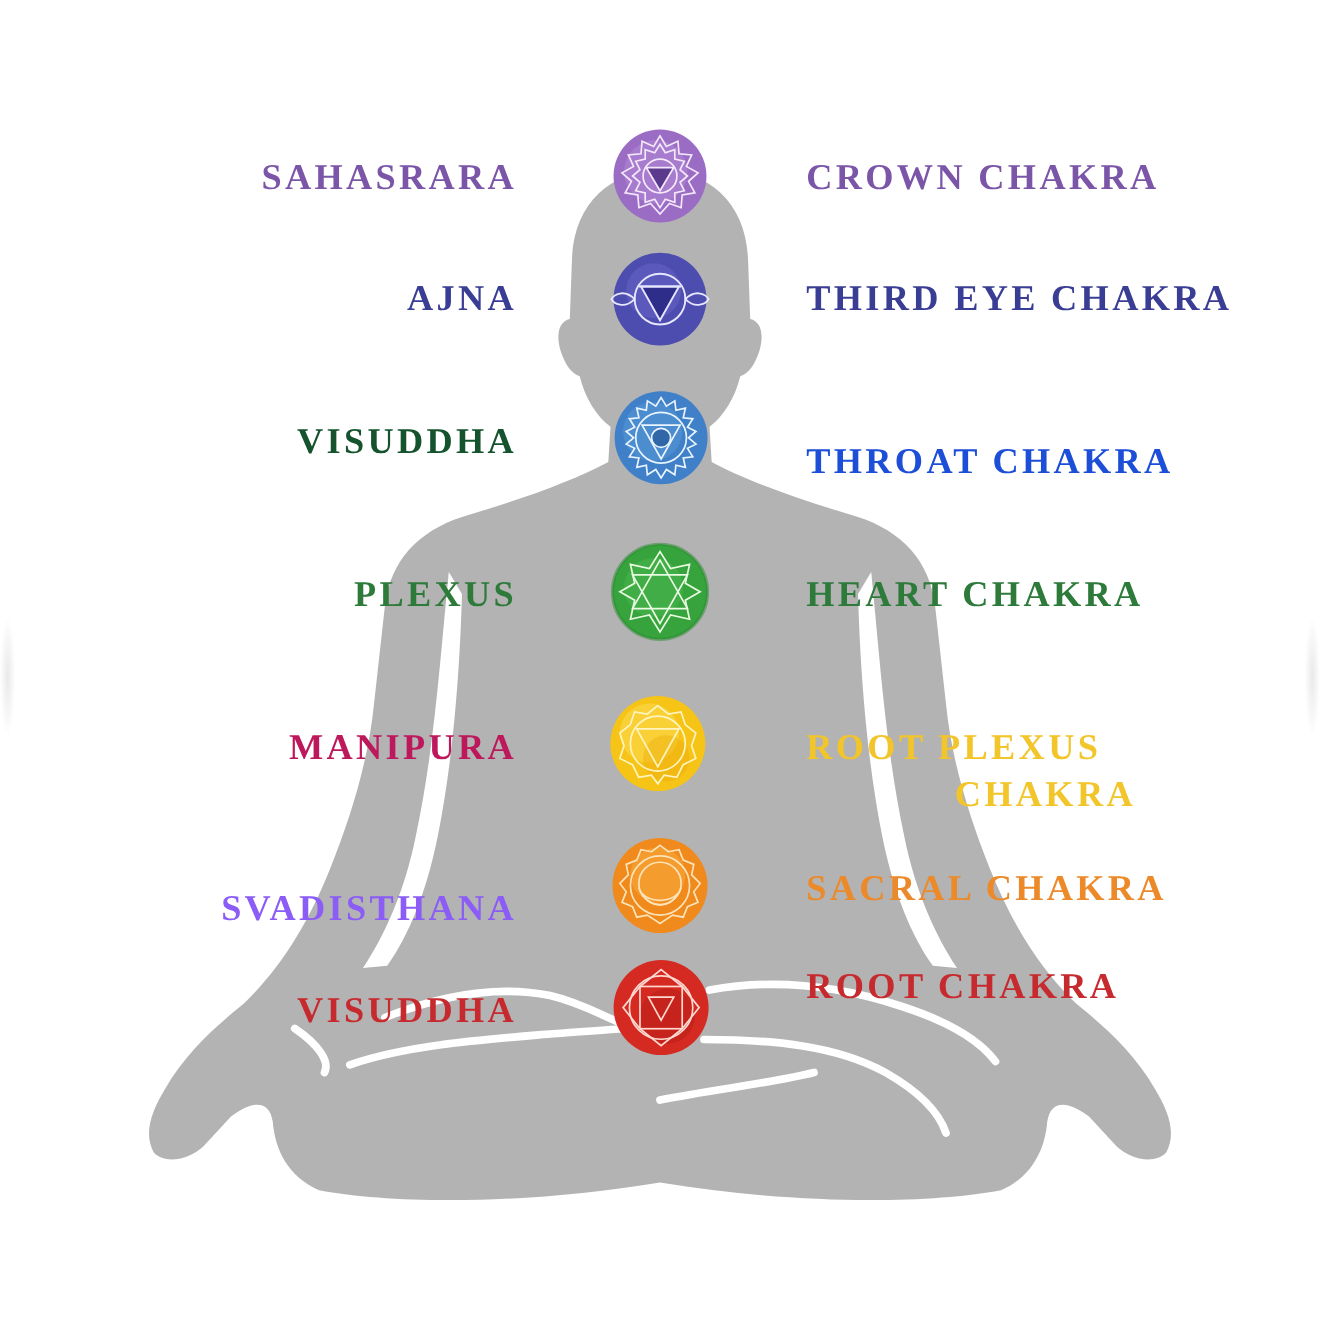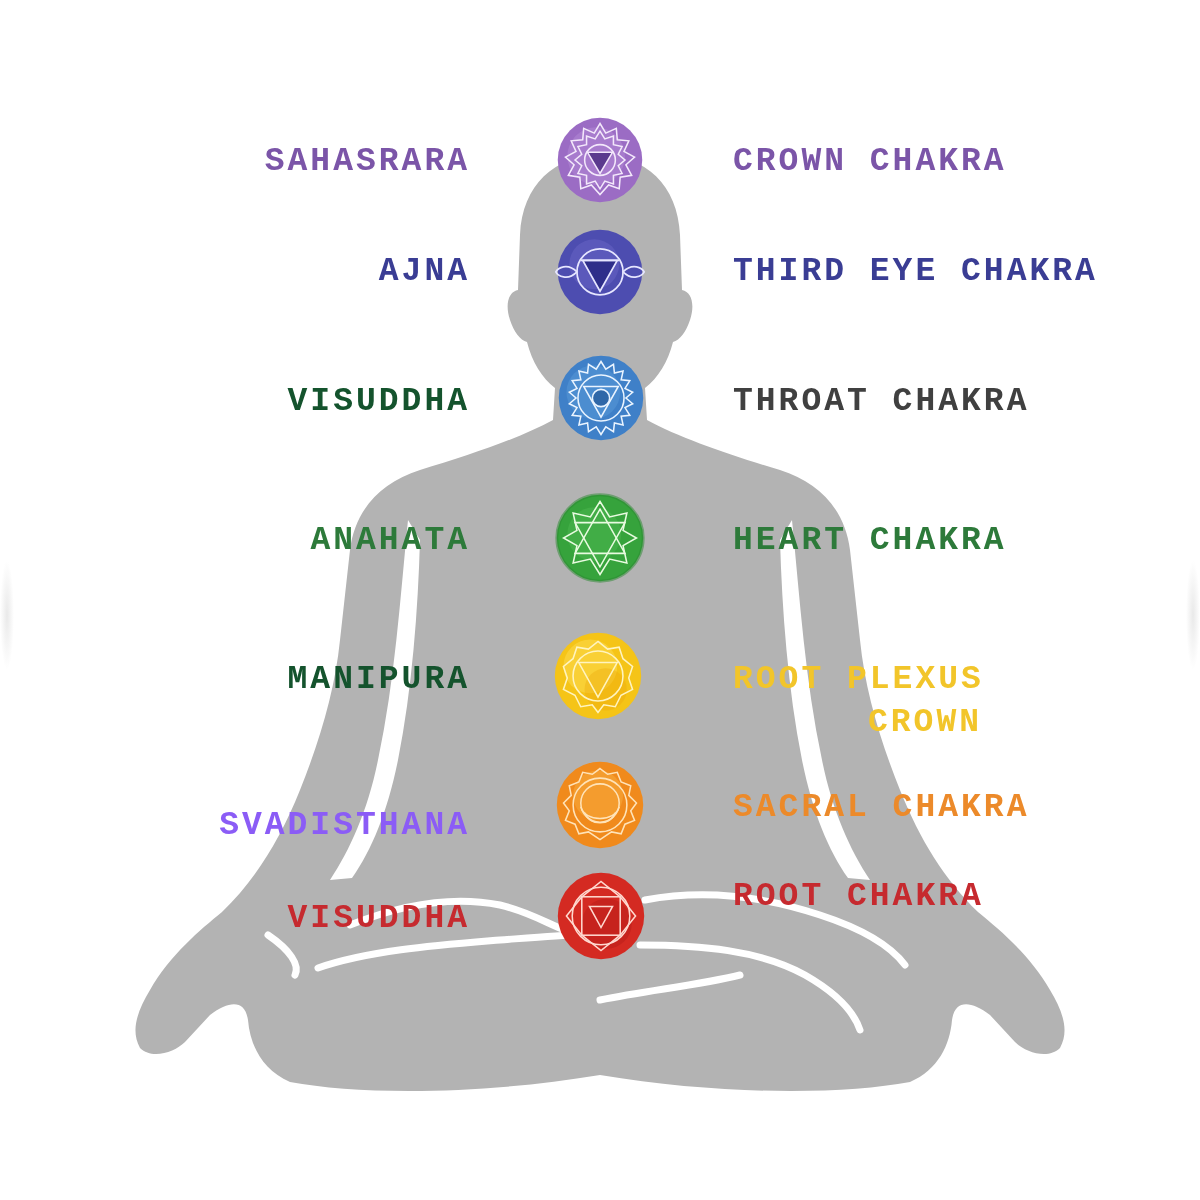--- a/index.html
+++ b/index.html
@@ -5,21 +5,21 @@
     html, body { margin: 0; padding: 0; }
     body {
       width: 1200px; height: 1200px; background: #ffffff;
       position: relative; overflow: hidden;
       font-family: "DejaVu Sans", "Liberation Sans", sans-serif;
     }
     #figure { position: absolute; left: 0; top: 0; width: 1200px; height: 1200px; }
     .label {
       position: absolute; font-weight: bold; font-size: 33px;
       letter-spacing: 3px; line-height: 40px; white-space: nowrap;
-      font-family: Liberation Mono, monospace;
+      font-family: Liberation Serif, serif;
     }
     .label.left { text-align: right; right: 730px; }
     .label.right { text-align: right; left: 733px; }
     .chakra {
       position: absolute; width: 96px; height: 96px;
     }
     .chakra svg { width: 96px; height: 96px; display: block; }
     .edge-glow {
       position: absolute; top: 560px; width: 14px; height: 110px;
       background: radial-gradient(ellipse at center, #e9e9e9 0%, rgba(255,255,255,0) 70%);
@@ -56,28 +56,28 @@
 <div class="edge-glow" style="left:0"></div>
 <div class="edge-glow" style="right:0"></div>
 
 <div class="label left" style="top:142px;color:#7b55a8">SAHASRARA</div>
 <div class="label right" style="top:142px;color:#7b55a8">CROWN CHAKRA</div>
 
 <div class="label left" style="top:252px;color:#3a3d94">AJNA</div>
 <div class="label right" style="top:252px;color:#3a3d94">THIRD EYE CHAKRA</div>
 
 <div class="label left" style="top:382px;color:#14532d">VISUDDHA</div>
-<div class="label right" style="top:382px;color:#404040">THROAT CHAKRA</div>
+<div class="label right" style="top:400px;color:#1d4ed8">THROAT CHAKRA</div>
 
-<div class="label left" style="top:521px;color:#2d7a3a">ANAHATA</div>
+<div class="label left" style="top:521px;color:#2d7a3a">PLEXUS</div>
 <div class="label right" style="top:521px;color:#2d7a3a">HEART CHAKRA</div>
 
-<div class="label left" style="top:660px;color:#14532d">MANIPURA</div>
+<div class="label left" style="top:660px;color:#be185d">MANIPURA</div>
 <div class="label right" style="top:660px;color:#f2c52a">ROOT PLEXUS</div>
-<div class="label" style="top:703px;left:868px;color:#f2c52a">CROWN</div>
+<div class="label" style="top:703px;left:868px;color:#f2c52a">CHAKRA</div>
 
 <div class="label left" style="top:806px;color:#8b5cf6">SVADISTHANA</div>
 <div class="label right" style="top:788px;color:#ec8a2a">SACRAL CHAKRA</div>
 
 <div class="label left" style="top:899px;color:#c62a2f">VISUDDHA</div>
 <div class="label right" style="top:877px;color:#c62a2f">ROOT CHAKRA</div>
 
 <div class="chakra" style="left:552px;top:112px">
   <svg viewBox="0 0 100 100">
     <circle cx="50" cy="50" r="44" fill="#9b6cc4"></circle>

